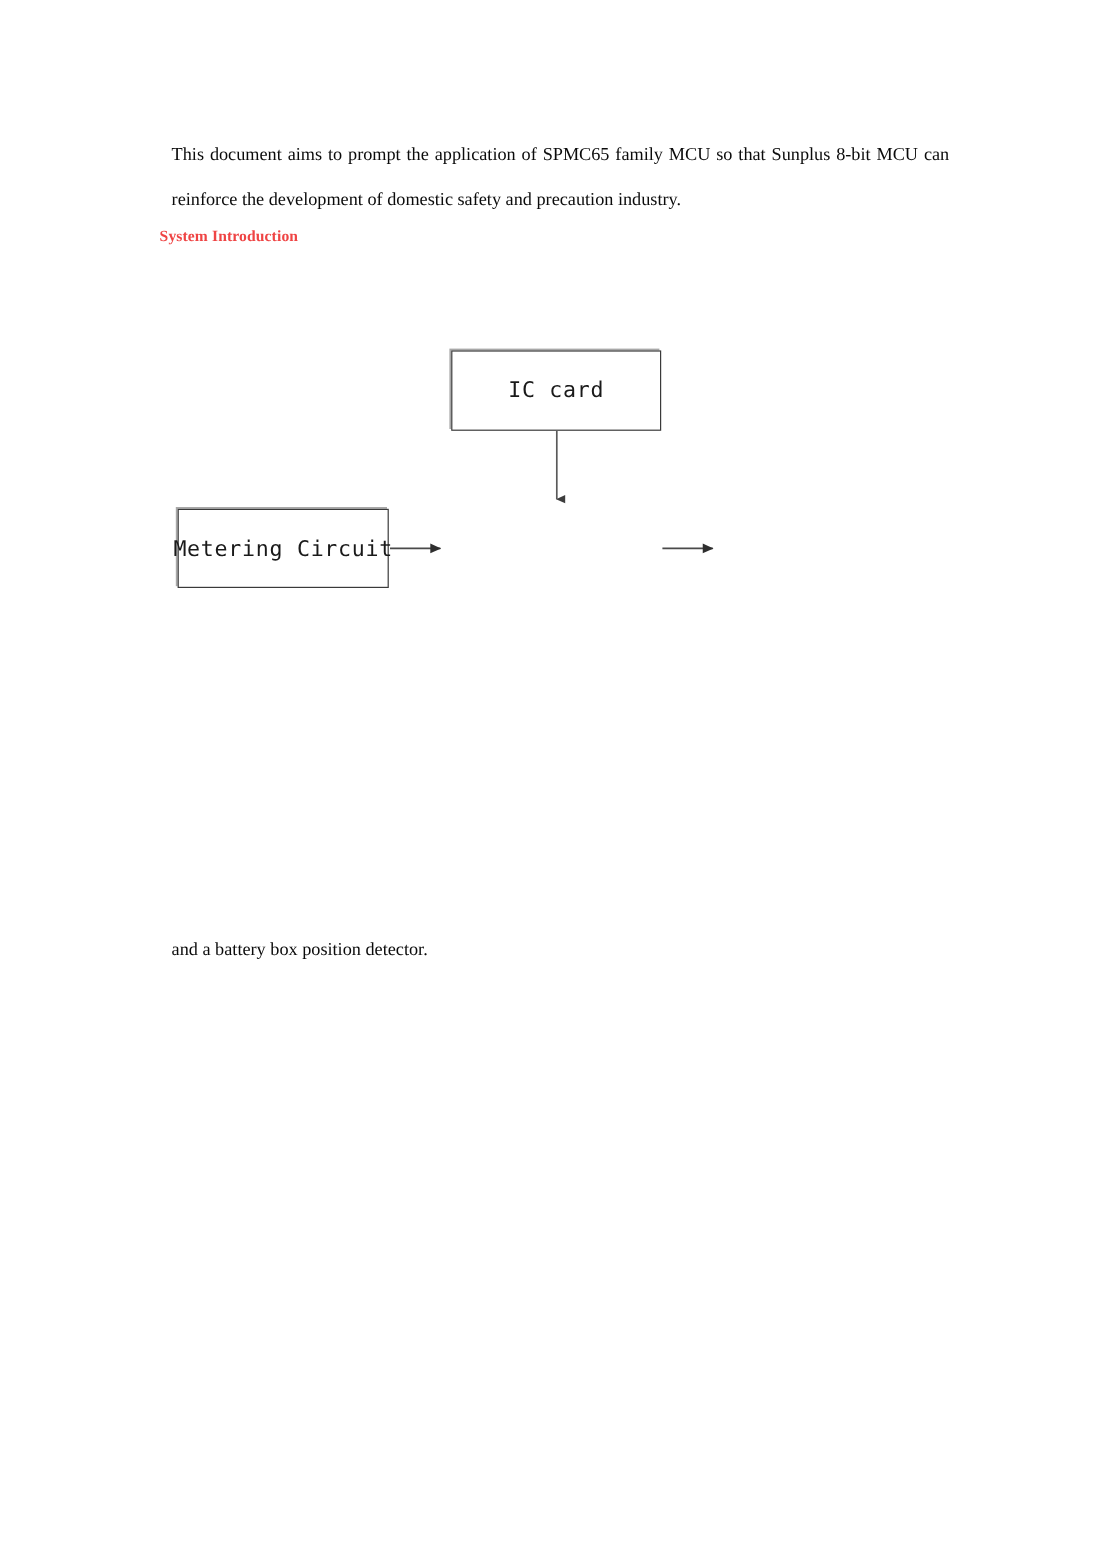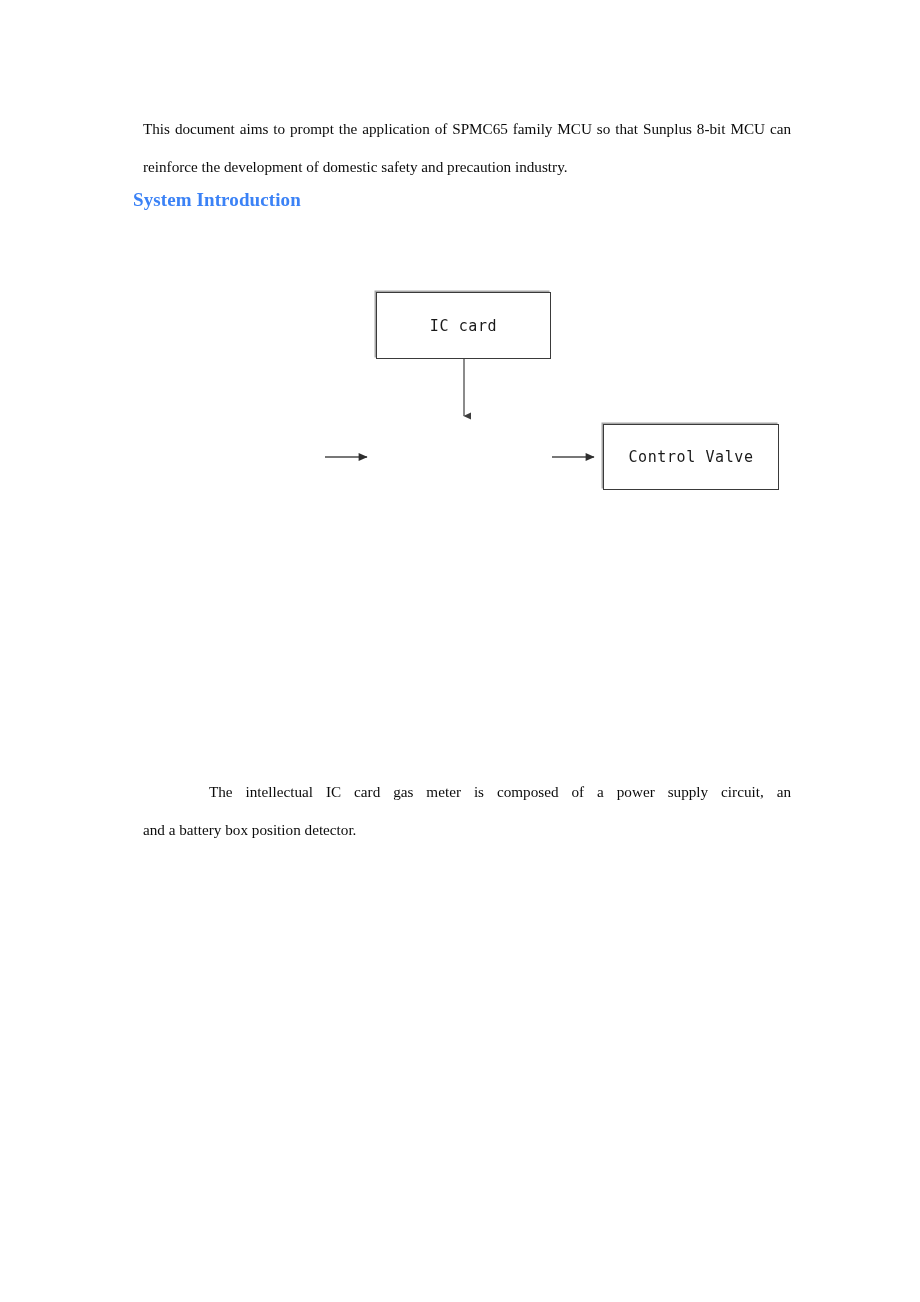--- a/index.html
+++ b/index.html
@@ -39,24 +39,24 @@
     margin-left: 10px;
   }
   .para.top { position: absolute; top: 110px; left: 0; width: 648px; }
   .para.bottom { position: absolute; top: 773px; left: 0; width: 648px; }
   .para.bottom .indent-line { text-indent: 66px; }
 
   .heading {
     position: absolute;
     left: 133px;
     top: 189px;
-    font-size: 19px;
+    font-size: 13px;
     font-weight: bold;
     letter-spacing: 0.1px;
-    color: #3b82f6;
+    color: #ef4444;
   }
 
   
   .diagram {
     position: absolute;
     left: 0;
     top: 0;
     width: 920px;
     height: 1302px;
     pointer-events: none;
@@ -68,21 +68,21 @@
     box-sizing: border-box;
     background: #ffffff;
     border: 1px solid #3a3a3a;
     box-shadow: -1.5px -1.5px 0 0 #a8a8a8;
     display: flex;
     align-items: center;
     justify-content: center;
   }
   .node-label {
     font-family: "DejaVu Sans Mono", "Liberation Mono", monospace;
-    font-size: 15px;
+    font-size: 18px;
     letter-spacing: 0.6px;
     color: #1a1a1a;
     white-space: nowrap;
   }
 
   #box-ic-card      { left: 376px; top: 292px; width: 175px; height: 67px; }
   #box-metering     { left: 148px; top: 424px; width: 176px; height: 66px; }
   #box-controller   { left: 376px; top: 424px; width: 175px; height: 66px; }
   #box-valve        { left: 603px; top: 424px; width: 176px; height: 66px; }
 </style>
@@ -119,26 +119,25 @@
       <g>
         <line x1="552" y1="457" x2="594" y2="457" stroke="#4a4a4a" stroke-width="1.5" marker-end="url(#arrowRight)"></line>
       </g>
     </svg>
   </div>
 
   <div class="node-box" id="box-ic-card">
     <span class="node-label">IC card</span>
   </div>
 
+  <div class="node-box" id="box-metering">
+    <span class="node-label">Metering Circuit</span>
+  </div>
 
 
-  <div class="node-box" id="box-valve">
-    <span class="node-label">Control Valve</span>
-  </div>
 
   <div class="text-col">
     <div class="para bottom">
-      <div class="indent-line" style="text-align: justify; text-align-last: justify;">The intellectual IC card gas meter is composed of a power supply circuit, an</div>
       <div style="text-align: left;">and a battery box position detector.</div>
     </div>
   </div>
 
 </div>
 
 </body></html>

